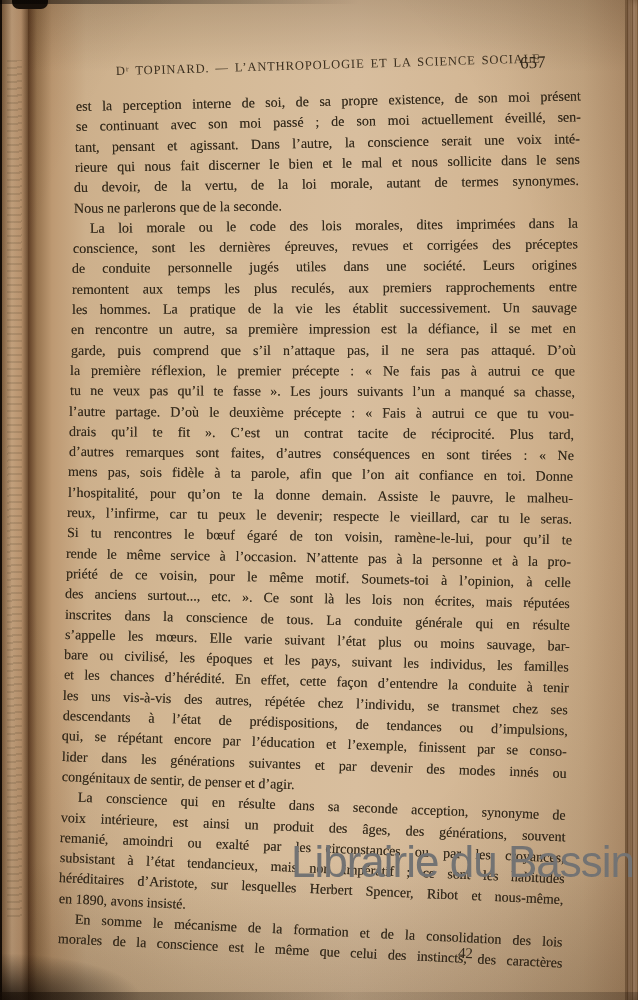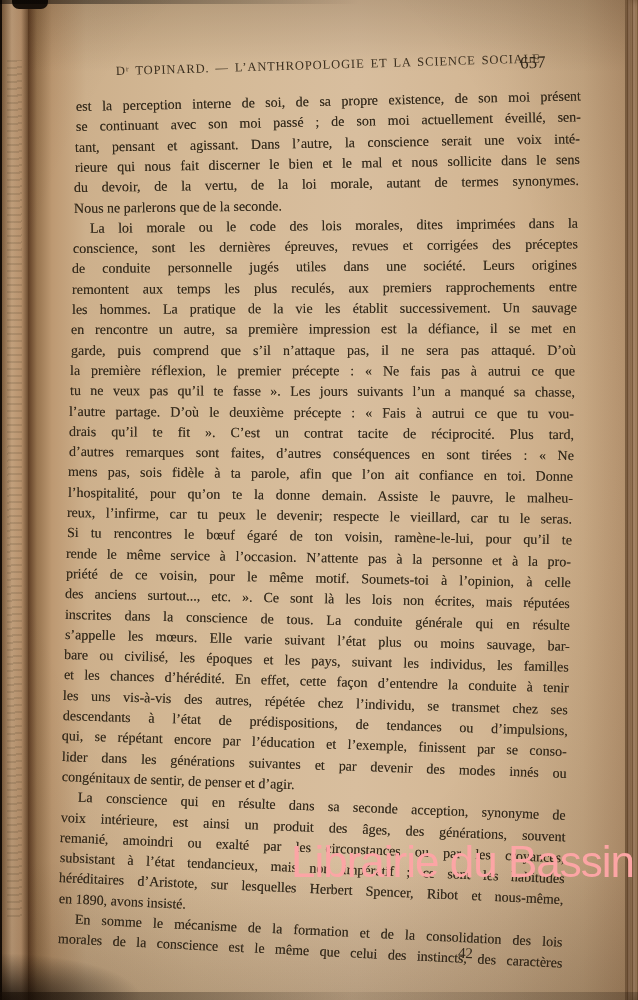--- a/index.html
+++ b/index.html
@@ -146,14 +146,14 @@
     <span class="signature">42</span>
   </div>
 
   <div class="page-edge"></div>
   <div class="corner-notch"></div>
   <div class="top-shade"></div>
   <div class="bl-corner"></div>
   <div class="bottom-shade"></div>
   <div class="vignette"></div>
 
-  <div class="watermark" style="color: #fca5a5; text-align: right;">Librairie du Bassin</div>
+  <div class="watermark" style="color: #737373; text-align: right;">Librairie du Bassin</div>
 </div>
 
 </body></html>

